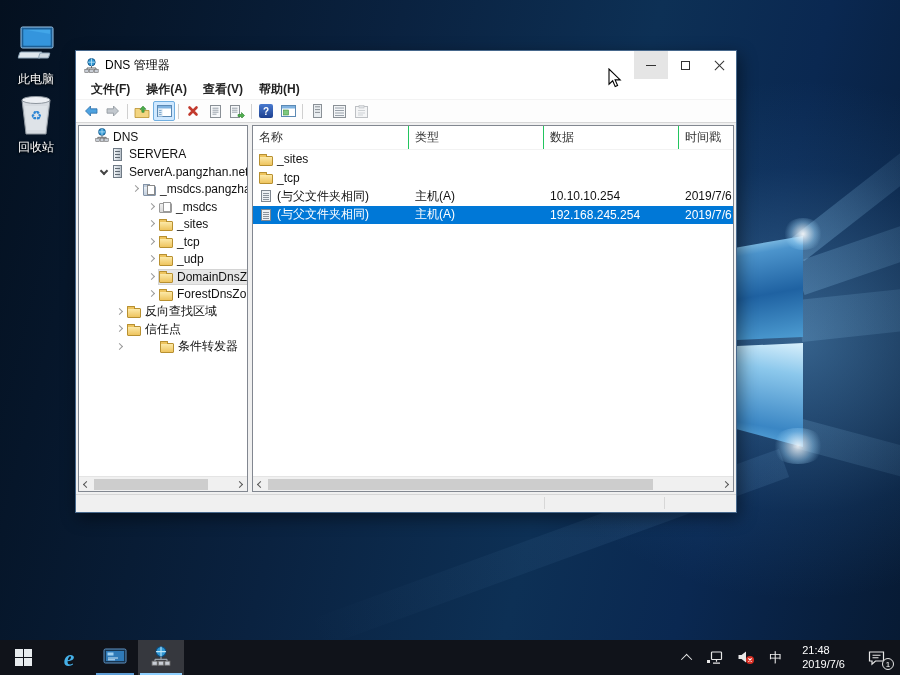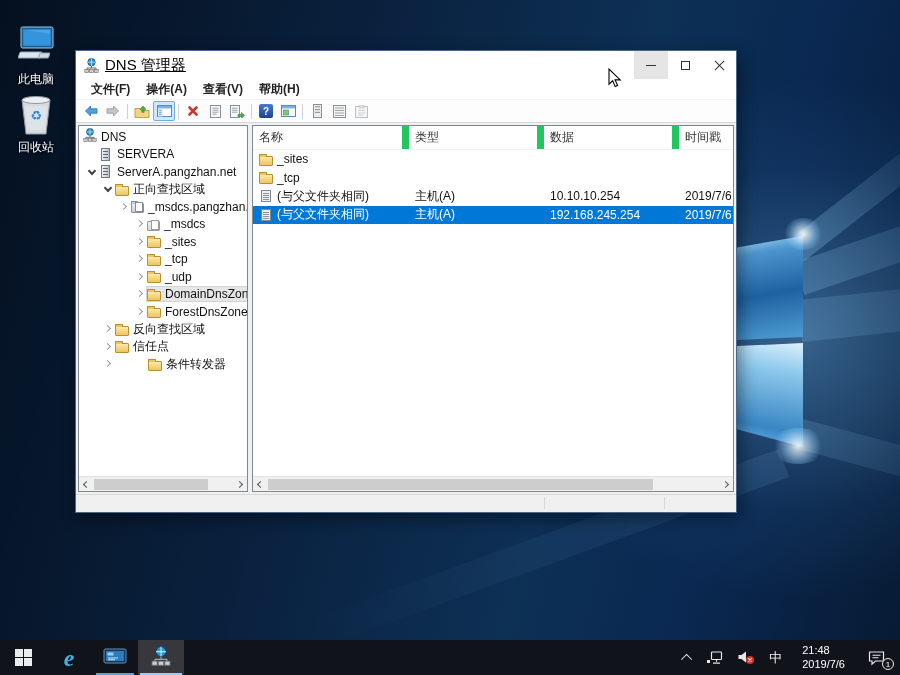--- a/index.html
+++ b/index.html
@@ -29,21 +29,21 @@
   .dicon .glyph { height:44px; display:flex; align-items:flex-end; justify-content:center; position:relative; }
   .dicon .lbl { margin-top:3px; font-size:12px; color:#fff; text-shadow:0 1px 2px rgba(0,0,0,.9), 0 0 3px rgba(0,0,0,.7); }
   .bin-recycle { position:absolute; left:50%; top:16px; transform:translateX(-50%); font-size:13px; color:#2e86d4; }
 
   
   .window { position:absolute; left:75px; top:50px; width:662px; height:463px;
     background:#f0f0f0; border:1px solid #47688c; box-shadow:3px 5px 16px rgba(0,0,0,.45); }
 
   .titlebar { height:28px; background:#fff; display:flex; align-items:center; }
   .title-ic { margin:0 6px 0 8px; display:flex; }
-  .title-text { font-size:15px; color:#000;text-decoration:underline; }
+  .title-text { font-size:12px; color:#000; }
   .win-controls { margin-left:auto; display:flex; height:100%; }
   .wbtn { width:34px; height:100%; display:flex; align-items:center; justify-content:center; }
   .wbtn.hover { background:#e5e5e5; }
   .g-min { width:10px; height:1px; background:#333; }
   .g-max { width:9px; height:9px; border:1px solid #333; }
   .g-close { position:relative; width:11px; height:11px; }
   .g-close::before,.g-close::after { content:""; position:absolute; left:-1px; top:5px; width:13px; height:1px; background:#333; }
   .g-close::before { transform:rotate(45deg); } .g-close::after { transform:rotate(-45deg); }
 
   .menubar { height:21px; background:#fff; display:flex; align-items:center; padding-left:8px; gap:2px; border-bottom:1px solid #f3f3f3; }
@@ -55,21 +55,21 @@
   .tb-sep { width:1px; height:15px; background:#d0d0d0; margin:0 3px; }
   .hlp { width:14px; height:14px; border-radius:2px; background:linear-gradient(#4a7bd0,#1c3f8f); color:#fff; font-size:10px; font-weight:bold; display:flex; align-items:center; justify-content:center; }
 
   .main { height:371px; padding:2px; display:flex; }
   .pane { background:#fff; border:1px solid #828790; position:relative; overflow:hidden; }
   .tree-pane { width:170px; }
   .splitter { width:4px; }
   .list-pane { flex:1; }
 
   
-  .tree { position:absolute; top:2px; left:0; right:0; bottom:15px; overflow:hidden; }
+  .tree { position:absolute; top:2px; left:0; right:0; bottom:15px; overflow:hidden;padding-left:12px; }
   .trow { height:17.5px; display:flex; align-items:center; font-size:12px; color:#111; white-space:nowrap; }
   .chev { width:10px; height:10px; position:relative; flex:none; margin-right:2px; }
   .chev.closed::before { content:""; position:absolute; left:2px; top:2px; width:4px; height:4px; border-top:1px solid #9a9a9a; border-right:1px solid #9a9a9a; transform:rotate(45deg); }
   .chev.open::before { content:""; position:absolute; left:2px; top:1px; width:4px; height:4px; border-top:2px solid #444; border-right:2px solid #444; transform:rotate(135deg); }
   .chev.blank::before { content:none; }
   .cnt { display:flex; align-items:center; gap:4px; flex:1; overflow:hidden; }
   .cnt.hl { background:#e6e6e6; outline:1px solid #d4d4d4; }
 
   
   .ic { flex:none; display:inline-block; position:relative; }
@@ -80,21 +80,21 @@
   .ic.zone::after { content:""; position:absolute; right:0; top:-2px; width:6px; height:8px; background:#fff; border:1px solid #8a8a8a; }
   .ic.zoneg { width:13px; height:10px; background:linear-gradient(#f0f0f0,#d8d8d8); border:1px solid #9a9a9a; border-radius:1px; margin-top:3px; }
   .ic.zoneg::after { content:""; position:absolute; right:0; top:-2px; width:6px; height:8px; background:#fff; border:1px solid #9a9a9a; }
   .ic.server { width:9px; height:13px; background:linear-gradient(90deg,#f0f4f7,#b8c1ca); border:1px solid #6f7a85; margin:0 3px 0 2px; }
   .ic.server::before { content:""; position:absolute; left:1px; right:1px; top:2px; height:1px; background:#5f6972; box-shadow:0 3px 0 #5f6972, 0 6px 0 #5f6972; }
   .ic.record { width:10px; height:12px; background:#eef1f4; border:1px solid #7f8790; margin:0 2px; }
   .ic.record::before { content:""; position:absolute; left:1px; right:1px; top:2px; height:1px; background:#8b939c; box-shadow:0 2px 0 #8b939c, 0 4px 0 #8b939c, 0 6px 0 #8b939c; }
 
   
   .lheader { display:flex; height:24px; align-items:center; font-size:12px; color:#333; border-bottom:1px solid #f2f2f2; }
-  .lh { padding-left:6px; border-right:7px solid #22c55e; height:100%; display:flex; align-items:center; }
+  .lh { padding-left:6px; border-right:1px solid #22c55e; height:100%; display:flex; align-items:center; }
   .c-name { width:156px; } .c-type { width:135px;text-align:center; } .c-data { width:135px; } .c-ts { flex:1; border-right:none; }
   .lrow { display:flex; height:18.5px; align-items:center; font-size:12px; color:#111; }
   .lrow .cell { padding-left:6px; overflow:hidden; white-space:nowrap; display:flex; align-items:center; gap:4px; height:100%; }
   .lrow.sel { background:#0078d7; color:#fff; }
 
   
   .hscroll { position:absolute; left:0; right:0; bottom:0; height:15px; background:#f0f0f0; border-top:1px solid #e4e4e4; display:flex; align-items:center; }
   .sb-arrow { width:15px; height:15px; position:relative; flex:none; }
   .sb-arrow::before { content:""; position:absolute; left:5px; top:5px; width:4px; height:4px; border-top:1px solid #555; border-right:1px solid #555; }
   .sb-arrow.left::before { transform:rotate(-135deg); }
@@ -305,27 +305,20 @@
           </div>
 
           <div class="trow" style="padding-left:8px;">
             <span class="chev open"></span>
             <span class="cnt">
               <span class="ic server"></span>
               <span>ServerA.pangzhan.net</span>
             </span>
           </div>
 
-          <div class="trow" style="padding-left:24px;">
-            <span class="chev open"></span>
-            <span class="cnt">
-              <span class="ic folder"></span>
-              <span>正向查找区域</span>
-            </span>
-          </div>
 
           <div class="trow" style="padding-left:40px;">
             <span class="chev closed"></span>
             <span class="cnt">
               <span class="ic zone"></span>
               <span>_msdcs.pangzhan.net</span>
             </span>
           </div>
 
 

